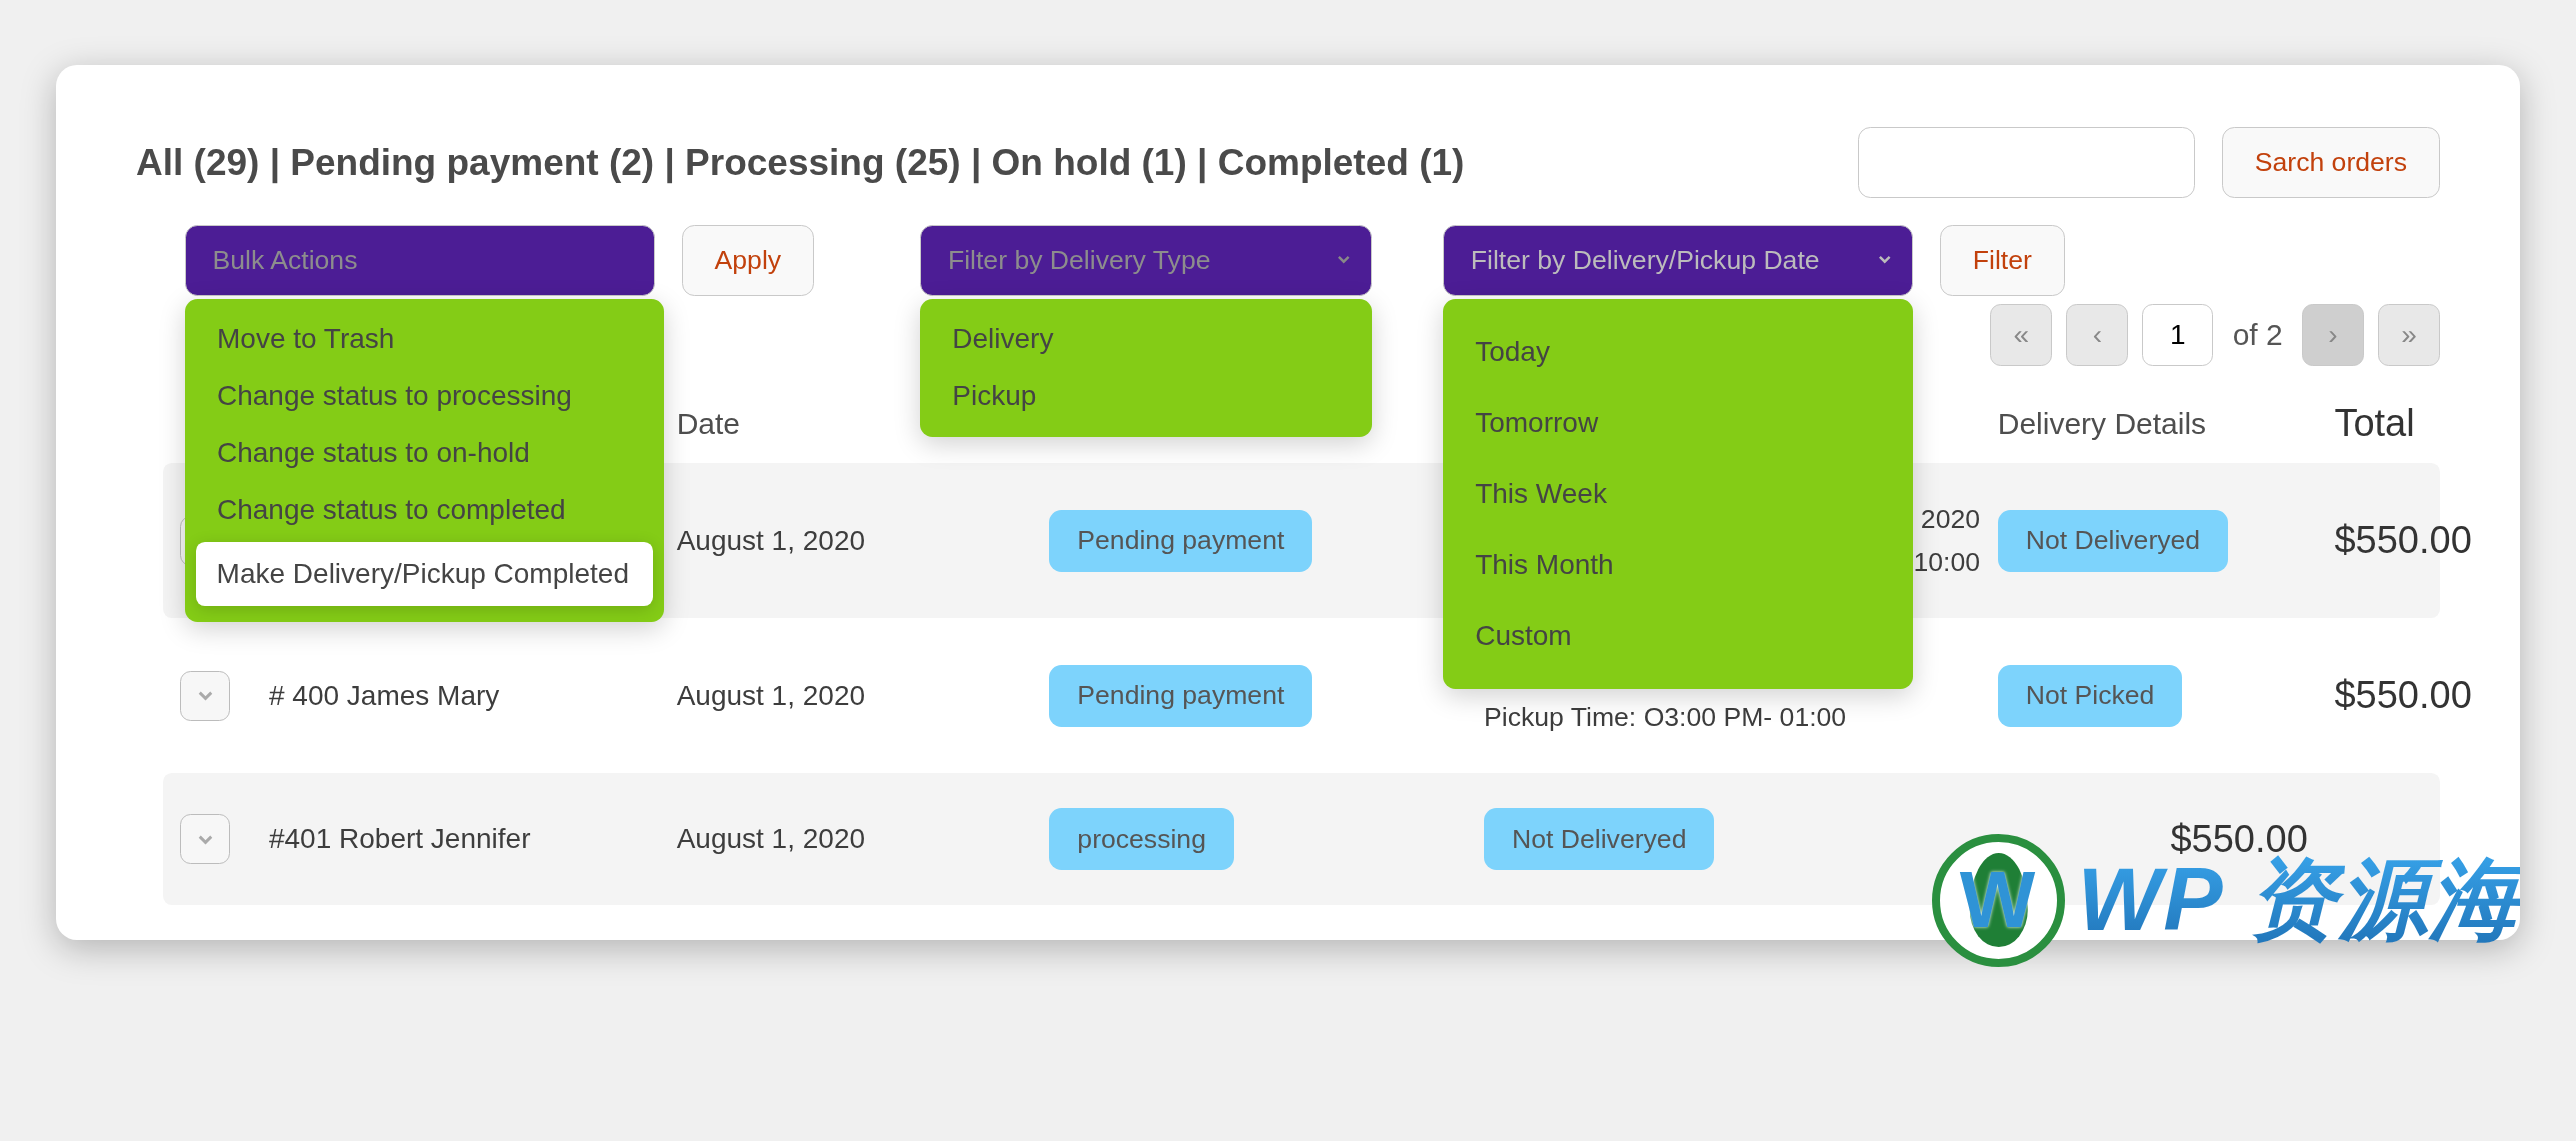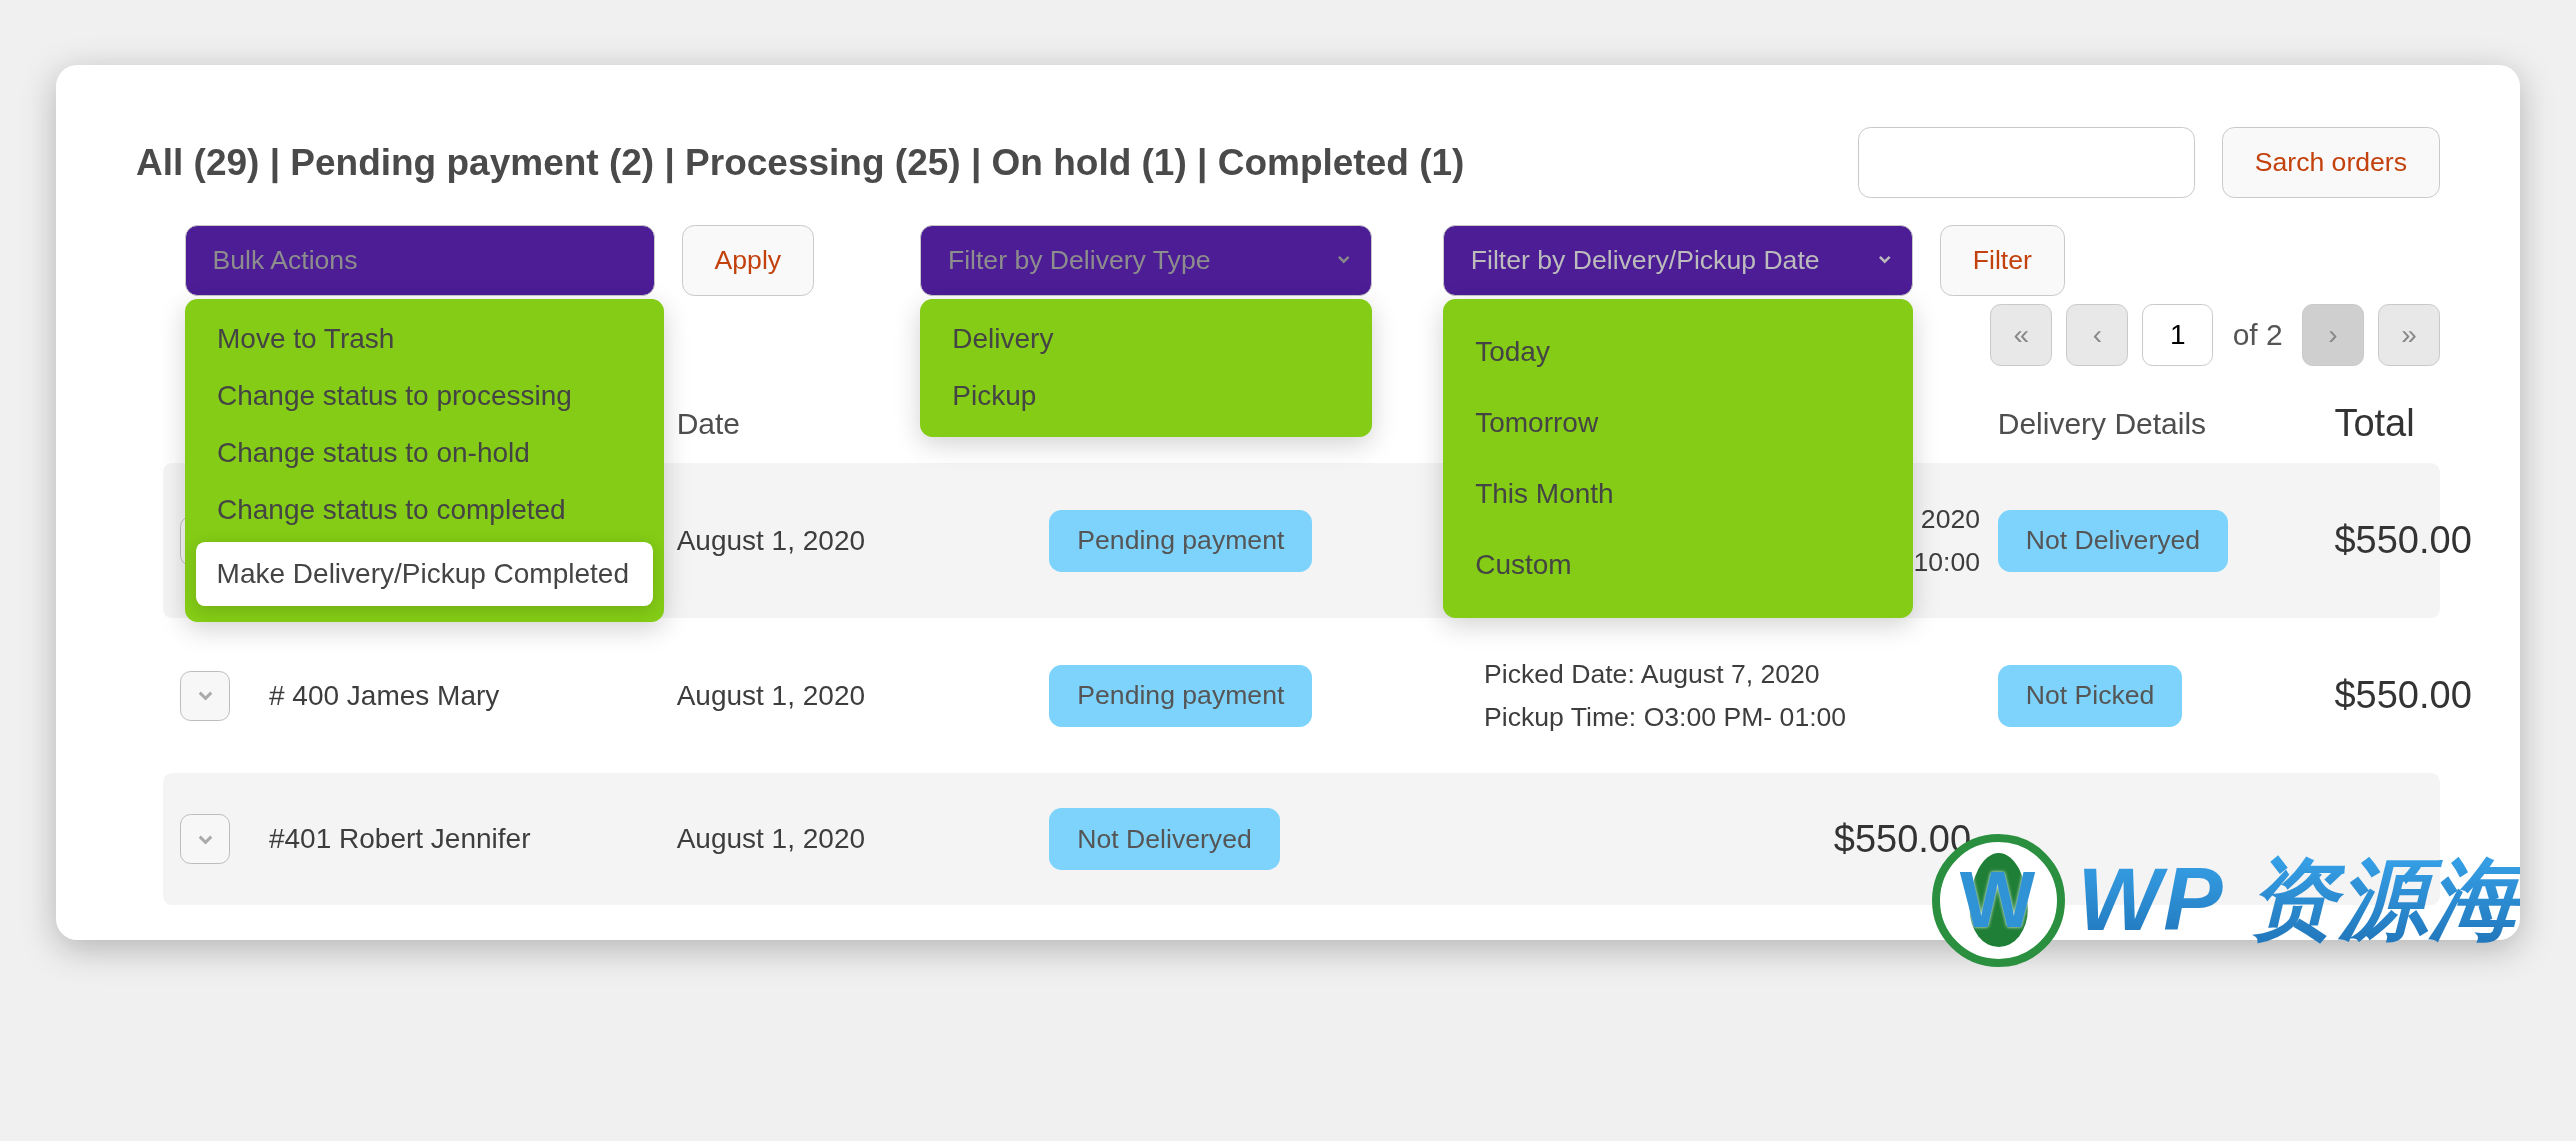--- a/index.html
+++ b/index.html
@@ -313,20 +313,21 @@
         <span>Filter by Delivery/Pickup Date</span>
         <span class="chev">
           <svg class="chev-svg" viewBox="0 0 24 24" fill="none" stroke="#bbb" stroke-width="3">
               <polyline points="6 9 12 15 18 9"></polyline>
             </svg>
         </span>
       </div>
       <div class="dropdown" style="padding:17.7px 0">
         <div class="dropdown-item" style="padding:19.5px 32px">Today</div>
         <div class="dropdown-item" style="padding:19.5px 32px">Tomorrow</div>
+        <div class="dropdown-item" style="padding:19.5px 32px">This Week</div>
         <div class="dropdown-item" style="padding:19.5px 32px">This Month</div>
         <div class="dropdown-item" style="padding:19.5px 32px">Custom</div>
       </div>
     </div>
 
     <button class="btn">Filter</button>
   </div>
 
   <div class="pager">
     <div class="pager-btn">
@@ -391,20 +392,21 @@
     </div>
 
     <div class="trow alt">
       <div class="checkbox">
         <svg width="23" height="23" viewBox="0 0 24 24" fill="none" stroke="#aaa" stroke-width="3">
             <polyline points="6 9 12 15 18 9"></polyline>
           </svg>
       </div>
       <div class="cell-order">#401  Robert Jennifer</div>
       <div>August 1, 2020</div>
+      <div><span class="badge">processing</span></div>
       <div><span class="badge">Not  Deliveryed</span></div>
       <div class="cell-total">$550.00</div>
     </div>
 
   </div>
 
   <div class="watermark">
     <span class="logo">
         <span class="w">W</span>
       </span>

